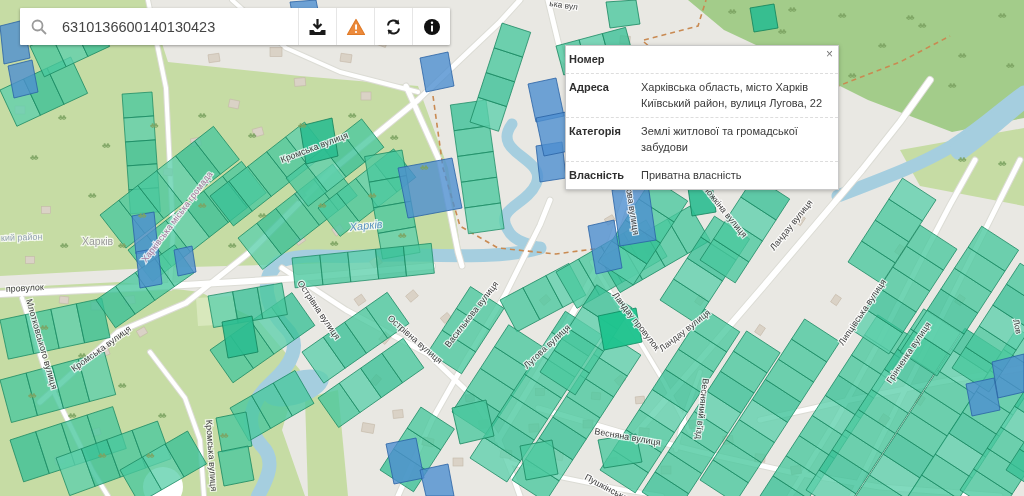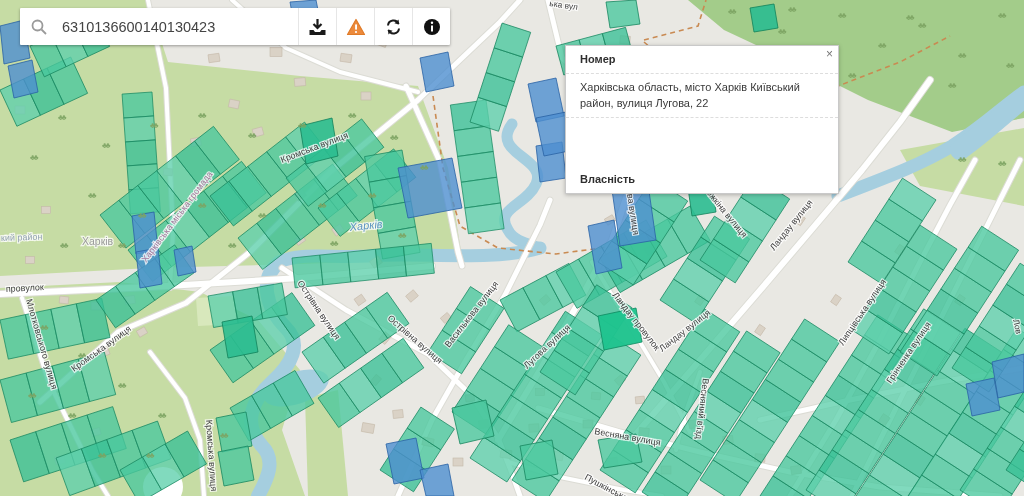--- a/index.html
+++ b/index.html
@@ -13,22 +13,22 @@
   .sb-input{flex:1;border:none;outline:none;font-family:"Liberation Sans",sans-serif;
     font-size:14.5px;color:#444;padding:0 4px;background:transparent;}
   .sb-btn{width:37px;display:flex;align-items:center;justify-content:center;
     border-left:1px solid #e6e6e6;cursor:pointer;}
   
   .popup{position:absolute;left:565px;top:45px;width:272px;background:#fff;
     border:1px solid #c9c9c9;box-shadow:0 1px 4px rgba(0,0,0,.25);
     font-size:11px;color:#333;line-height:1.45;}
   .popup-close{position:absolute;right:5px;top:2px;color:#777;font-size:12px;
     cursor:pointer;line-height:1;}
-  .prow{display:flex;padding:6px 10px 5px 14px;border-bottom:1px dashed #ddd;}
-  .prow:last-child{border-bottom:none;margin-top:48px;}
+  .prow{display:flex;padding:6px 10px 5px 3px;border-bottom:1px dashed #ddd;}
+  .prow:last-child{border-bottom:none;}
   .plabel{width:72px;flex:0 0 72px;font-weight:bold;color:#2f2f2f;}
   .pvalue{flex:1;color:#3a3a3a;}
 </style>
 </head>
 <body>
 
 <div id="screen">
 
   <svg id="map" width="1024" height="496" viewBox="0 0 1024 496">
       <rect width="1024" height="496" fill="#E9E8E3"></rect>
@@ -538,20 +538,26 @@
       </svg>
     </div>
   </div>
 
   <div class="popup">
     <span class="popup-close">×</span>
     <div class="prow">
       <div class="plabel">Номер</div>
     </div>
     <div class="prow">
+      <div class="plabel">Адреса</div>
       <div class="pvalue">Харківська область, місто Харків Київський район, вулиця Лугова, 22</div>
+    </div>
+    <div class="prow">
+      <div class="plabel">Категорія</div>
+      <div class="pvalue">Землі житлової та громадської забудови</div>
     </div>
     <div class="prow">
       <div class="plabel">Власність</div>
+      <div class="pvalue">Приватна власність</div>
     </div>
   </div>
 
 </div>
 
 </body></html>

